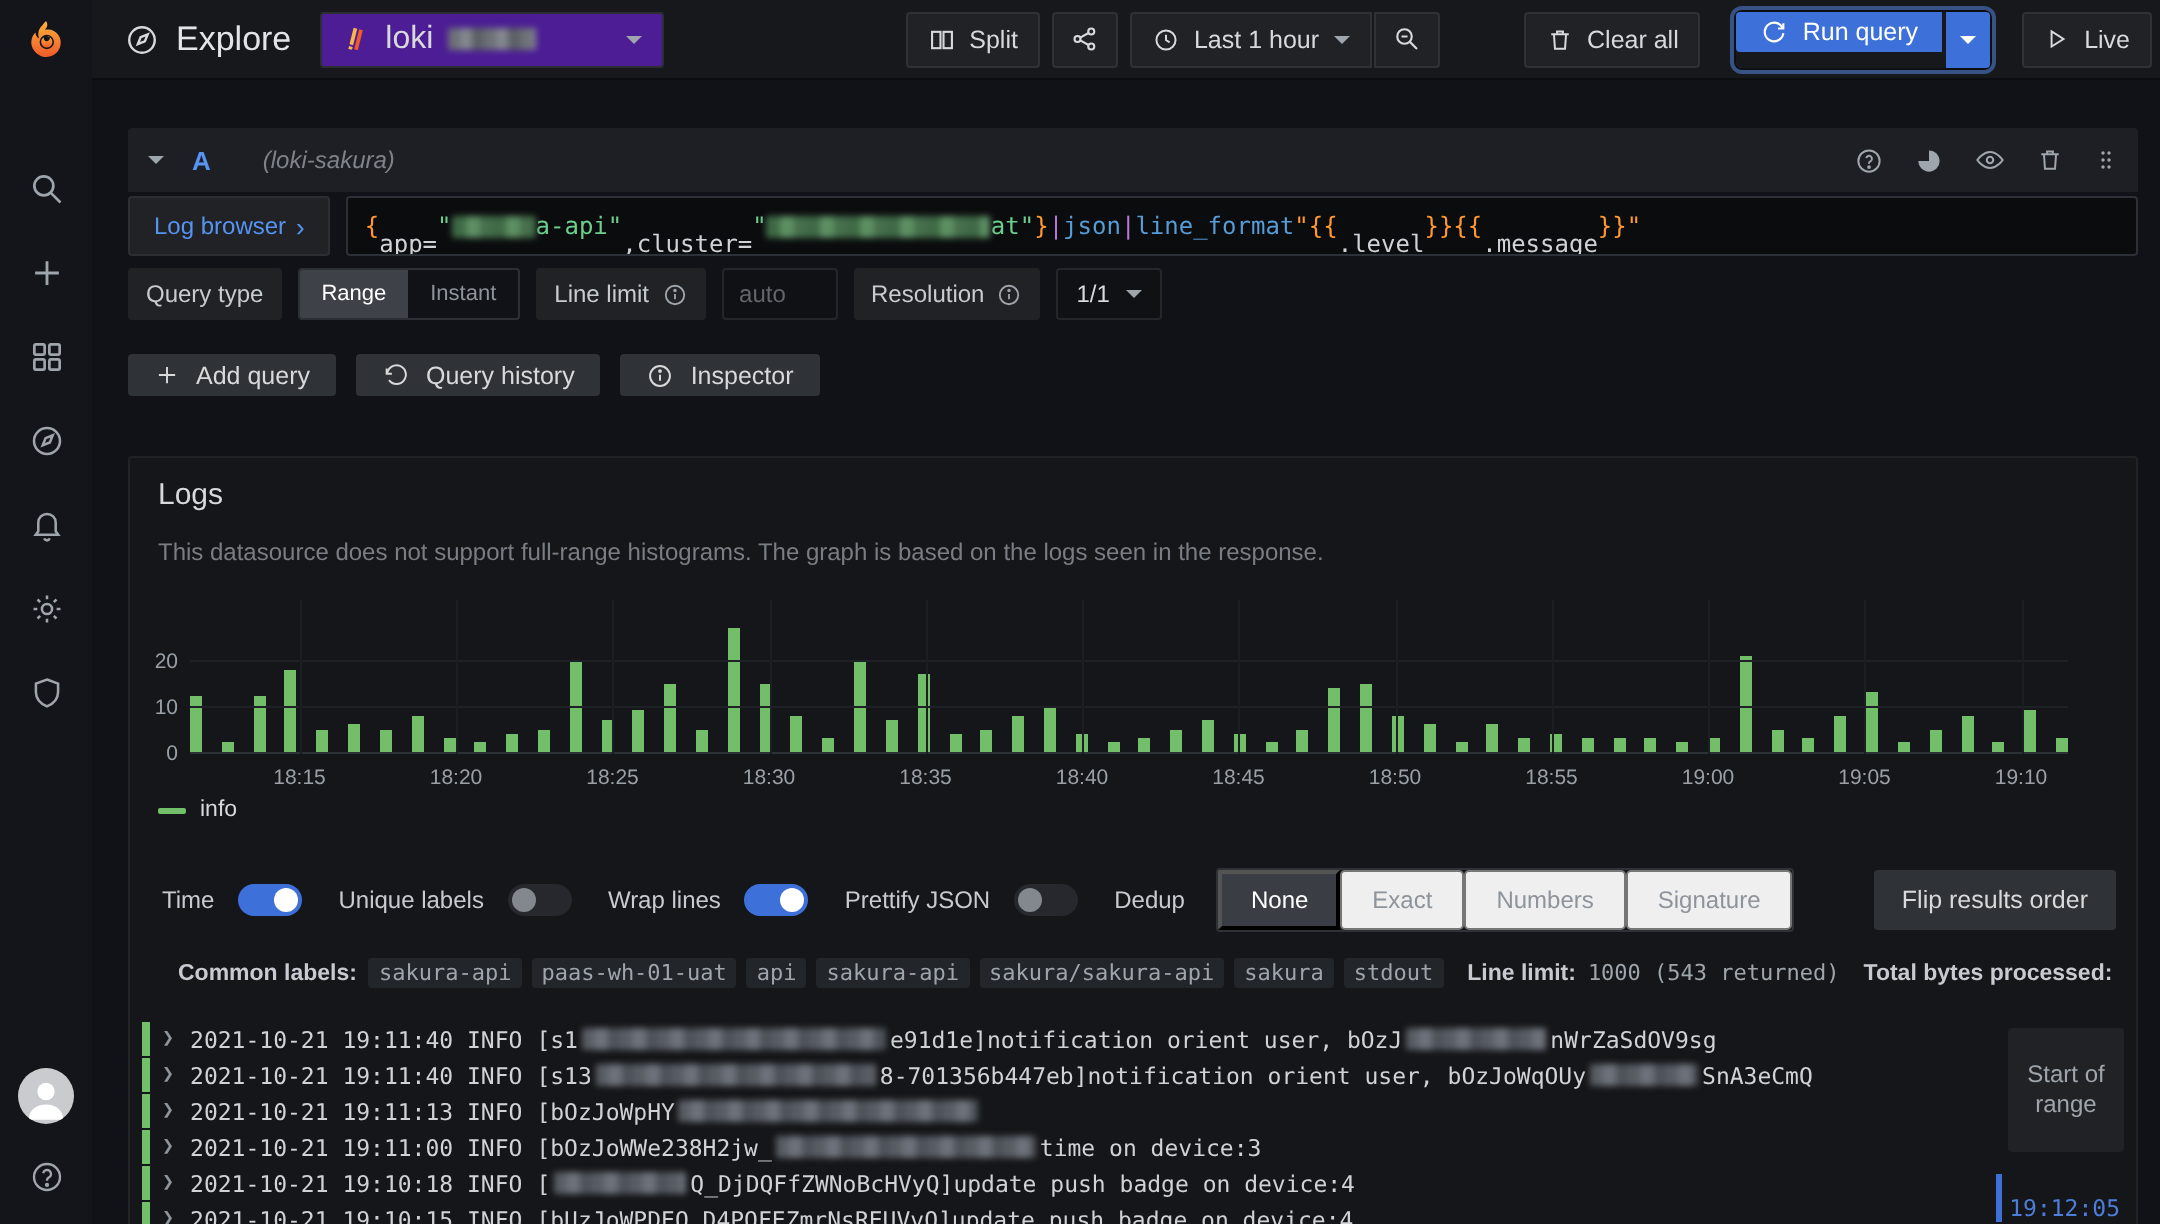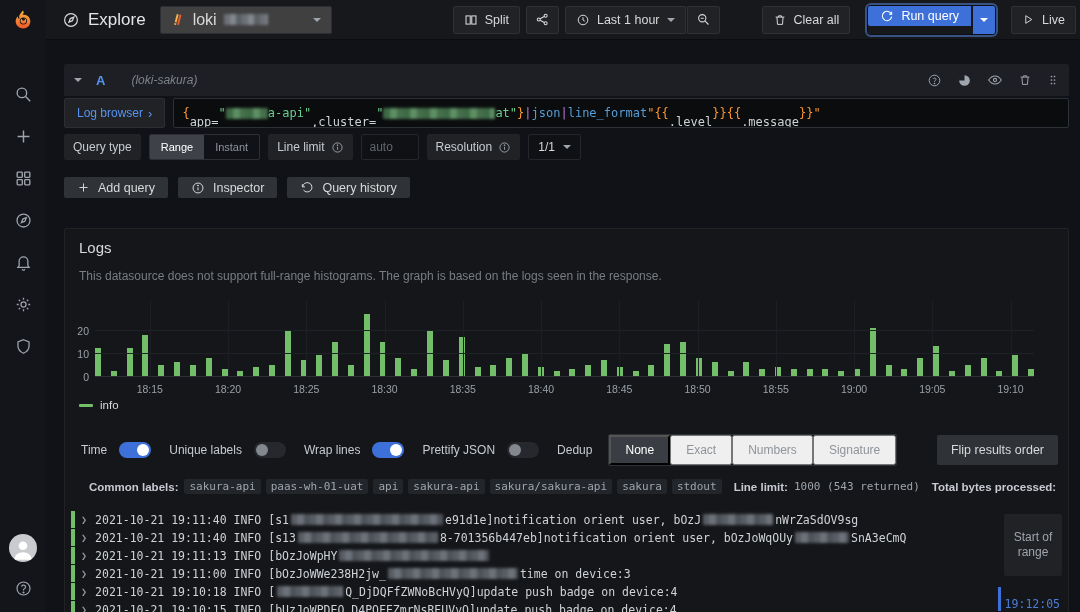--- a/index.html
+++ b/index.html
@@ -4,21 +4,21 @@
 <style>
   *{margin:0;padding:0;box-sizing:border-box;}
   html,body{width:1080px;height:612px;overflow:hidden;}
   body{background:#111217;font-family:"Liberation Sans",sans-serif;color:#d8d9da;position:relative;}
   .screen{position:absolute;inset:0;}
 
   
   .topbar{position:absolute;top:0;left:0;width:1080px;height:40px;background:#17181c;display:flex;align-items:center;border-bottom:1px solid #0c0d10;z-index:5;}
   .logo-cell{width:46px;height:40px;display:flex;align-items:center;justify-content:center;background:#14151a;flex:none;}
   .explore-title{display:flex;align-items:center;gap:8px;margin-left:16px;font-size:17px;font-weight:500;color:#e3e4e6;flex:none;}
-  .ds-picker{margin-left:14px;height:28px;display:flex;align-items:center;gap:7px;background:#404040;border:1px solid #2c2e34;border-radius:2px;padding:0 10px;width:172px;flex:none;cursor:pointer;}
+  .ds-picker{margin-left:14px;height:28px;display:flex;align-items:center;gap:7px;background:#4c1d95;border:1px solid #2c2e34;border-radius:2px;padding:0 10px;width:172px;flex:none;cursor:pointer;}
   .ds-picker .caret{margin-left:auto;}
   .topbar-right{margin-left:auto;display:flex;align-items:center;gap:6px;padding-right:4px;}
   .tb-btn{height:28px;display:flex;align-items:center;gap:7px;background:#202226;border:1px solid #2f3137;border-radius:2px;padding:0 10px;font-size:12.5px;font-weight:500;color:#d8d9da;cursor:pointer;white-space:nowrap;}
   .tb-icon-btn{padding:0 8px;}
   .btn-pair{display:flex;gap:1px;}
   .btn-pair .tb-btn:first-child{border-radius:2px 0 0 2px;}
   .btn-pair .tb-btn:last-child{border-radius:0 2px 2px 0;}
   .clear-all{margin-left:36px;}
   .run-group{display:flex;margin-left:12px;gap:2px;border-radius:3px;box-shadow:0 0 0 1px #0e0f13,0 0 0 3px rgba(82,131,217,.55);}
   .btn-run{height:20px;display:flex;align-items:center;gap:7px;background:#3d71d9;border:none;border-radius:2px 0 0 2px;padding:0 12px;font-size:12.5px;font-weight:500;color:#fff;cursor:pointer;}
@@ -370,32 +370,32 @@
 
   <div class="actions-row">
     <button class="action-btn">
       <svg width="13" height="13" viewBox="0 0 24 24" stroke="#d8d9da" fill="none" stroke-width="1.8">
           <path d="M12 4.5v15M4.5 12h15"></path>
         </svg>
       <span>Add query</span>
     </button>
     <button class="action-btn">
       <svg width="14" height="14" viewBox="0 0 24 24" stroke="#d8d9da" fill="none" stroke-width="1.7">
+          <path d="M4.5 10A8 8 0 1 1 6 15.5"></path>
+          <path d="M4 5.5V10h4.5"></path>
+        </svg>
+      <span>Query history</span>
+    </button>
+    <button class="action-btn">
+      <svg width="14" height="14" viewBox="0 0 24 24" stroke="#d8d9da" fill="none" stroke-width="1.7">
           <circle cx="12" cy="12" r="8.5"></circle>
           <path d="M12 11v5"></path>
           <circle cx="12" cy="7.8" r=".8" fill="#d8d9da"></circle>
         </svg>
       <span>Inspector</span>
-    </button>
-    <button class="action-btn">
-      <svg width="14" height="14" viewBox="0 0 24 24" stroke="#d8d9da" fill="none" stroke-width="1.7">
-          <path d="M4.5 10A8 8 0 1 1 6 15.5"></path>
-          <path d="M4 5.5V10h4.5"></path>
-        </svg>
-      <span>Query history</span>
     </button>
   </div>
 
   <section class="logs-panel">
     <h2 class="logs-title">Logs</h2>
     <p class="logs-notice">This datasource does not support full-range histograms. The graph is based on the logs seen in the response.</p>
 
     <div class="chart">
       <div class="yaxis" id="yaxis">
           <span style="bottom: 0px;">0</span>

